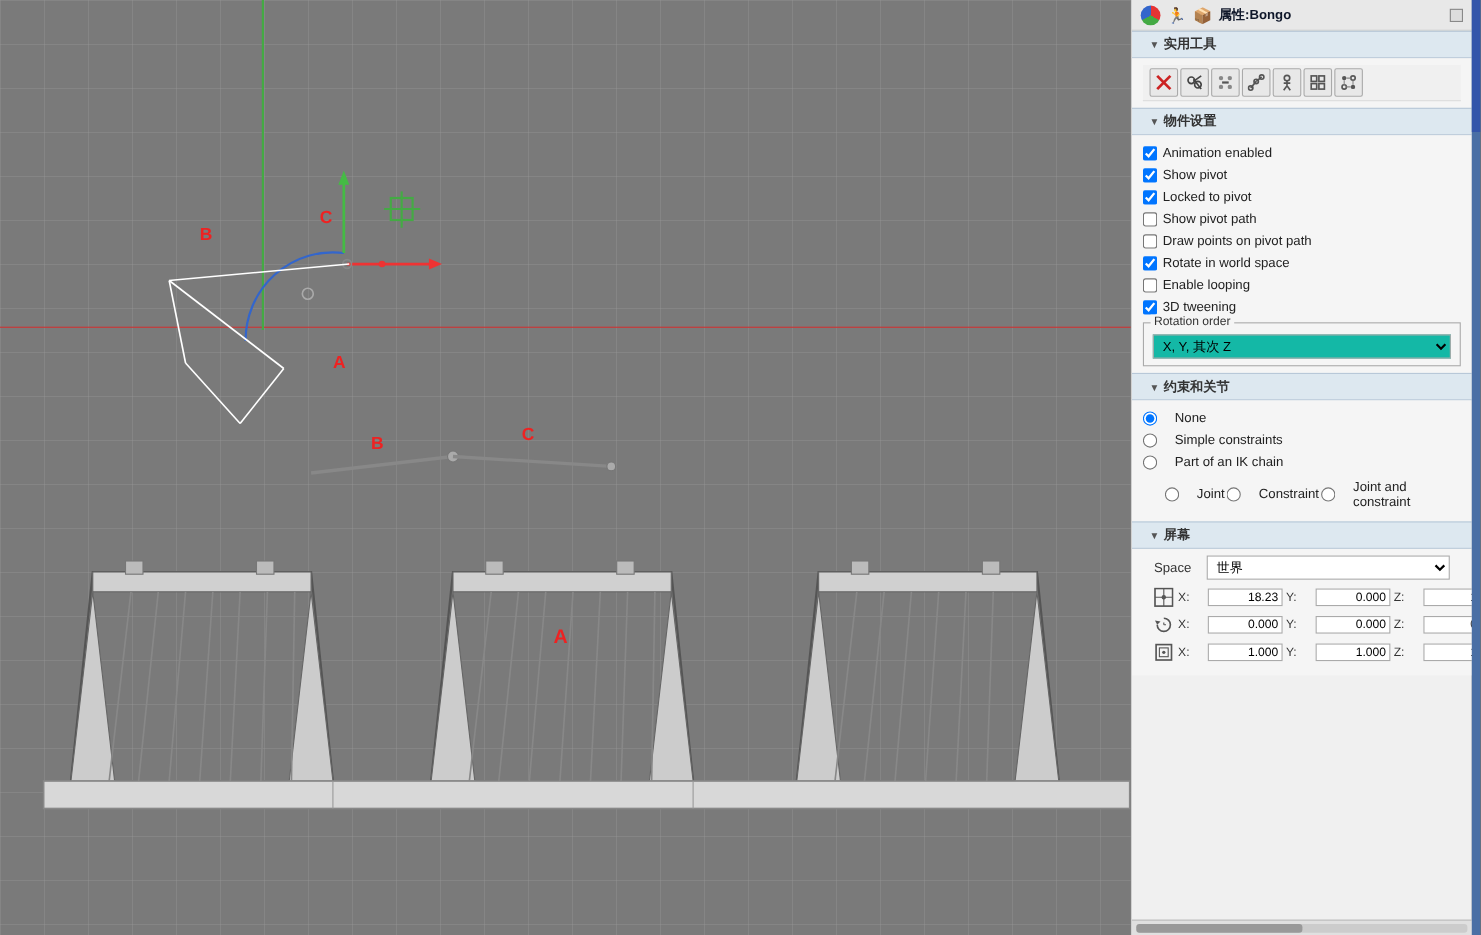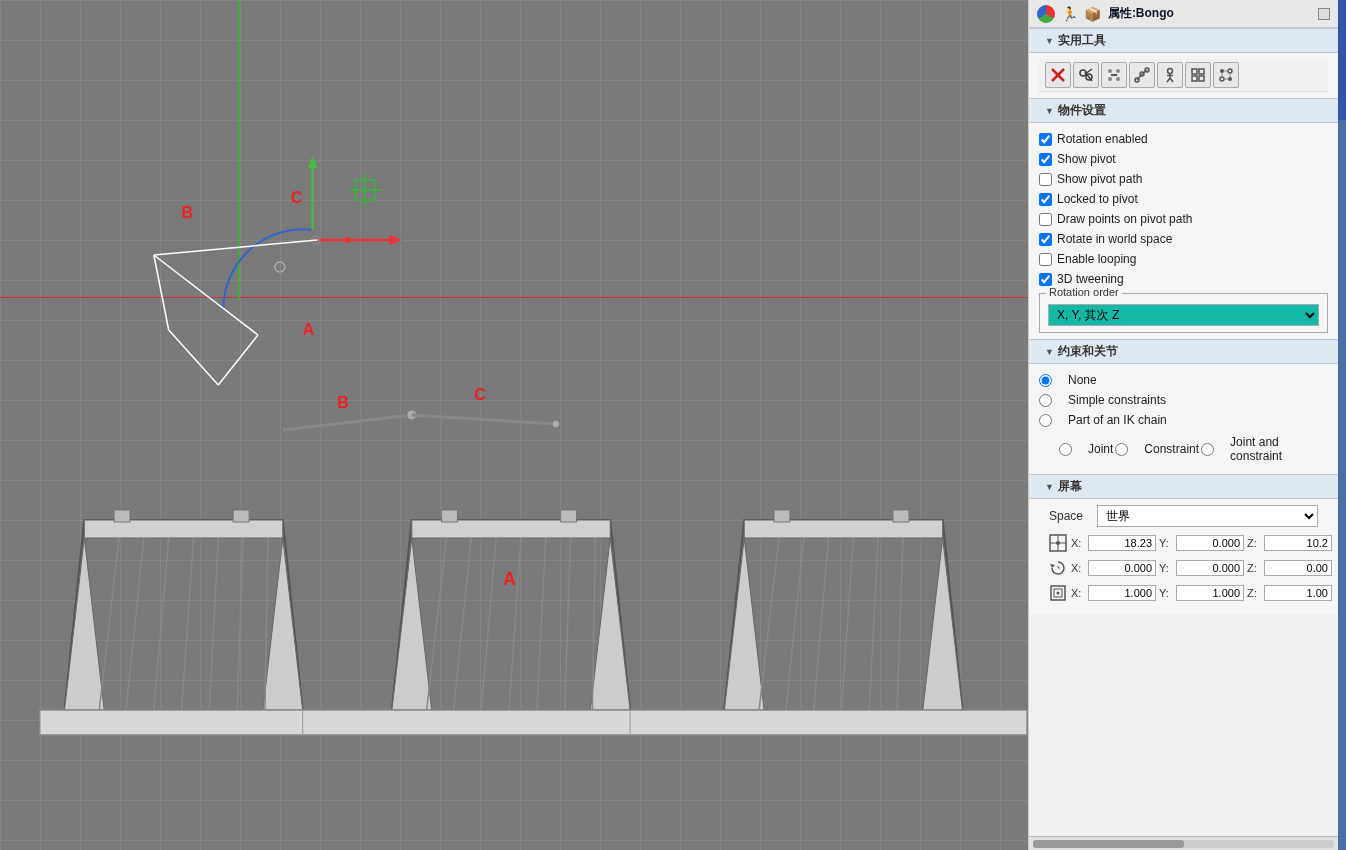--- a/index.html
+++ b/index.html
@@ -275,20 +275,21 @@
       min-width: 14px;
     }
 
     .coord-input {
       width: 68px;
       padding: 1px 3px;
       font-size: 11px;
       border: 1px solid #aaa;
       background: white;
       text-align: right;
+      margin-left: 10px;
     }
 
     
     .right-panel::-webkit-scrollbar {
       width: 8px;
     }
     .right-panel::-webkit-scrollbar-track {
       background: #e8e8e8;
     }
     .right-panel::-webkit-scrollbar-thumb {
@@ -504,36 +505,36 @@
     </div>
   </div>
 
   <div class="section-header">
     <span>物件设置</span>
   </div>
   <div class="section-content">
 
     <div class="checkbox-row">
       <input type="checkbox" id="cb-anim-enabled" checked="" style="">
-      <label class="checkbox-label" for="cb-anim-enabled">Rotation enabled</label>
+      <label class="checkbox-label" for="cb-anim-enabled">Animation enabled</label>
     </div>
 
     <div class="checkbox-row">
       <input type="checkbox" id="cb-show-pivot" checked="" style="">
       <label class="checkbox-label" for="cb-show-pivot">Show pivot</label>
     </div>
 
     <div class="checkbox-row">
+      <input type="checkbox" id="cb-locked-pivot" checked="" style="">
+      <label class="checkbox-label" for="cb-locked-pivot">Locked to pivot</label>
+    </div>
+
+    <div class="checkbox-row">
       <input type="checkbox" id="cb-show-pivot-path" style="">
       <label class="checkbox-label" for="cb-show-pivot-path">Show pivot path</label>
-    </div>
-
-    <div class="checkbox-row">
-      <input type="checkbox" id="cb-locked-pivot" checked="" style="">
-      <label class="checkbox-label" for="cb-locked-pivot">Locked to pivot</label>
     </div>
 
     <div class="checkbox-row">
       <input type="checkbox" id="cb-draw-points" style="">
       <label class="checkbox-label" for="cb-draw-points">Draw points on pivot path</label>
     </div>
 
     <div class="checkbox-row">
       <input type="checkbox" id="cb-rotate-world" checked="" style="">
       <label class="checkbox-label" for="cb-rotate-world">Rotate in world space</label>

